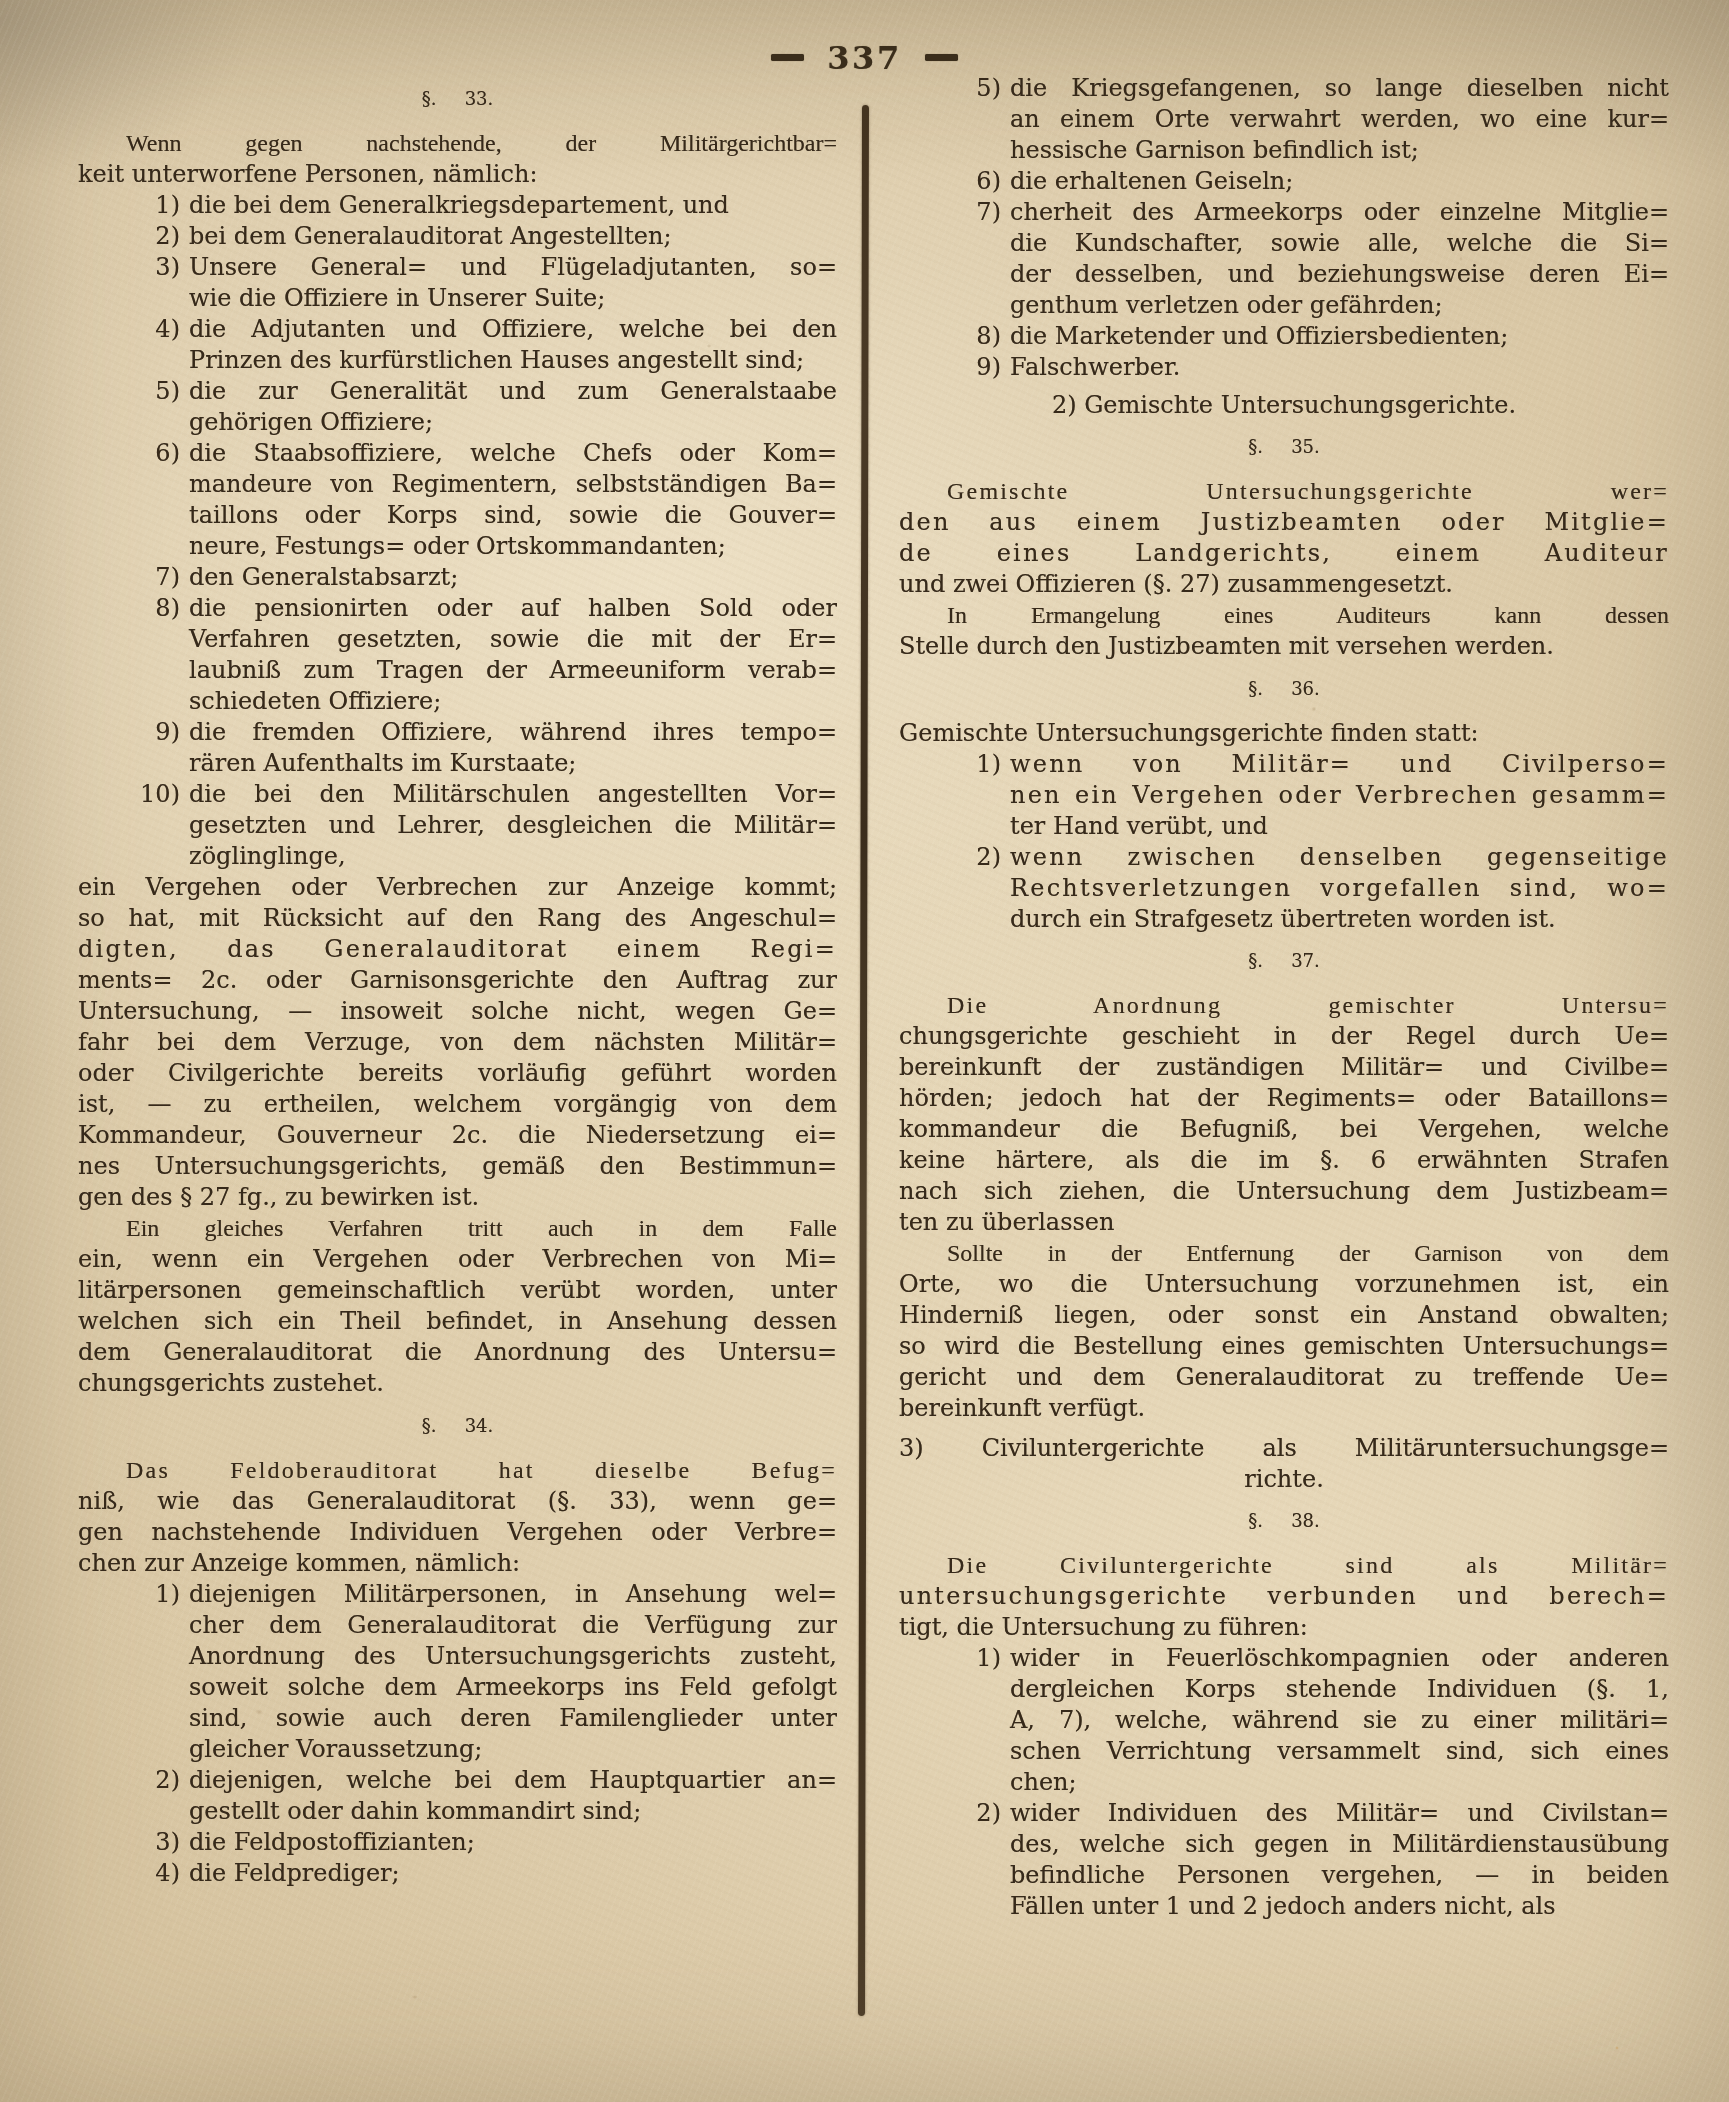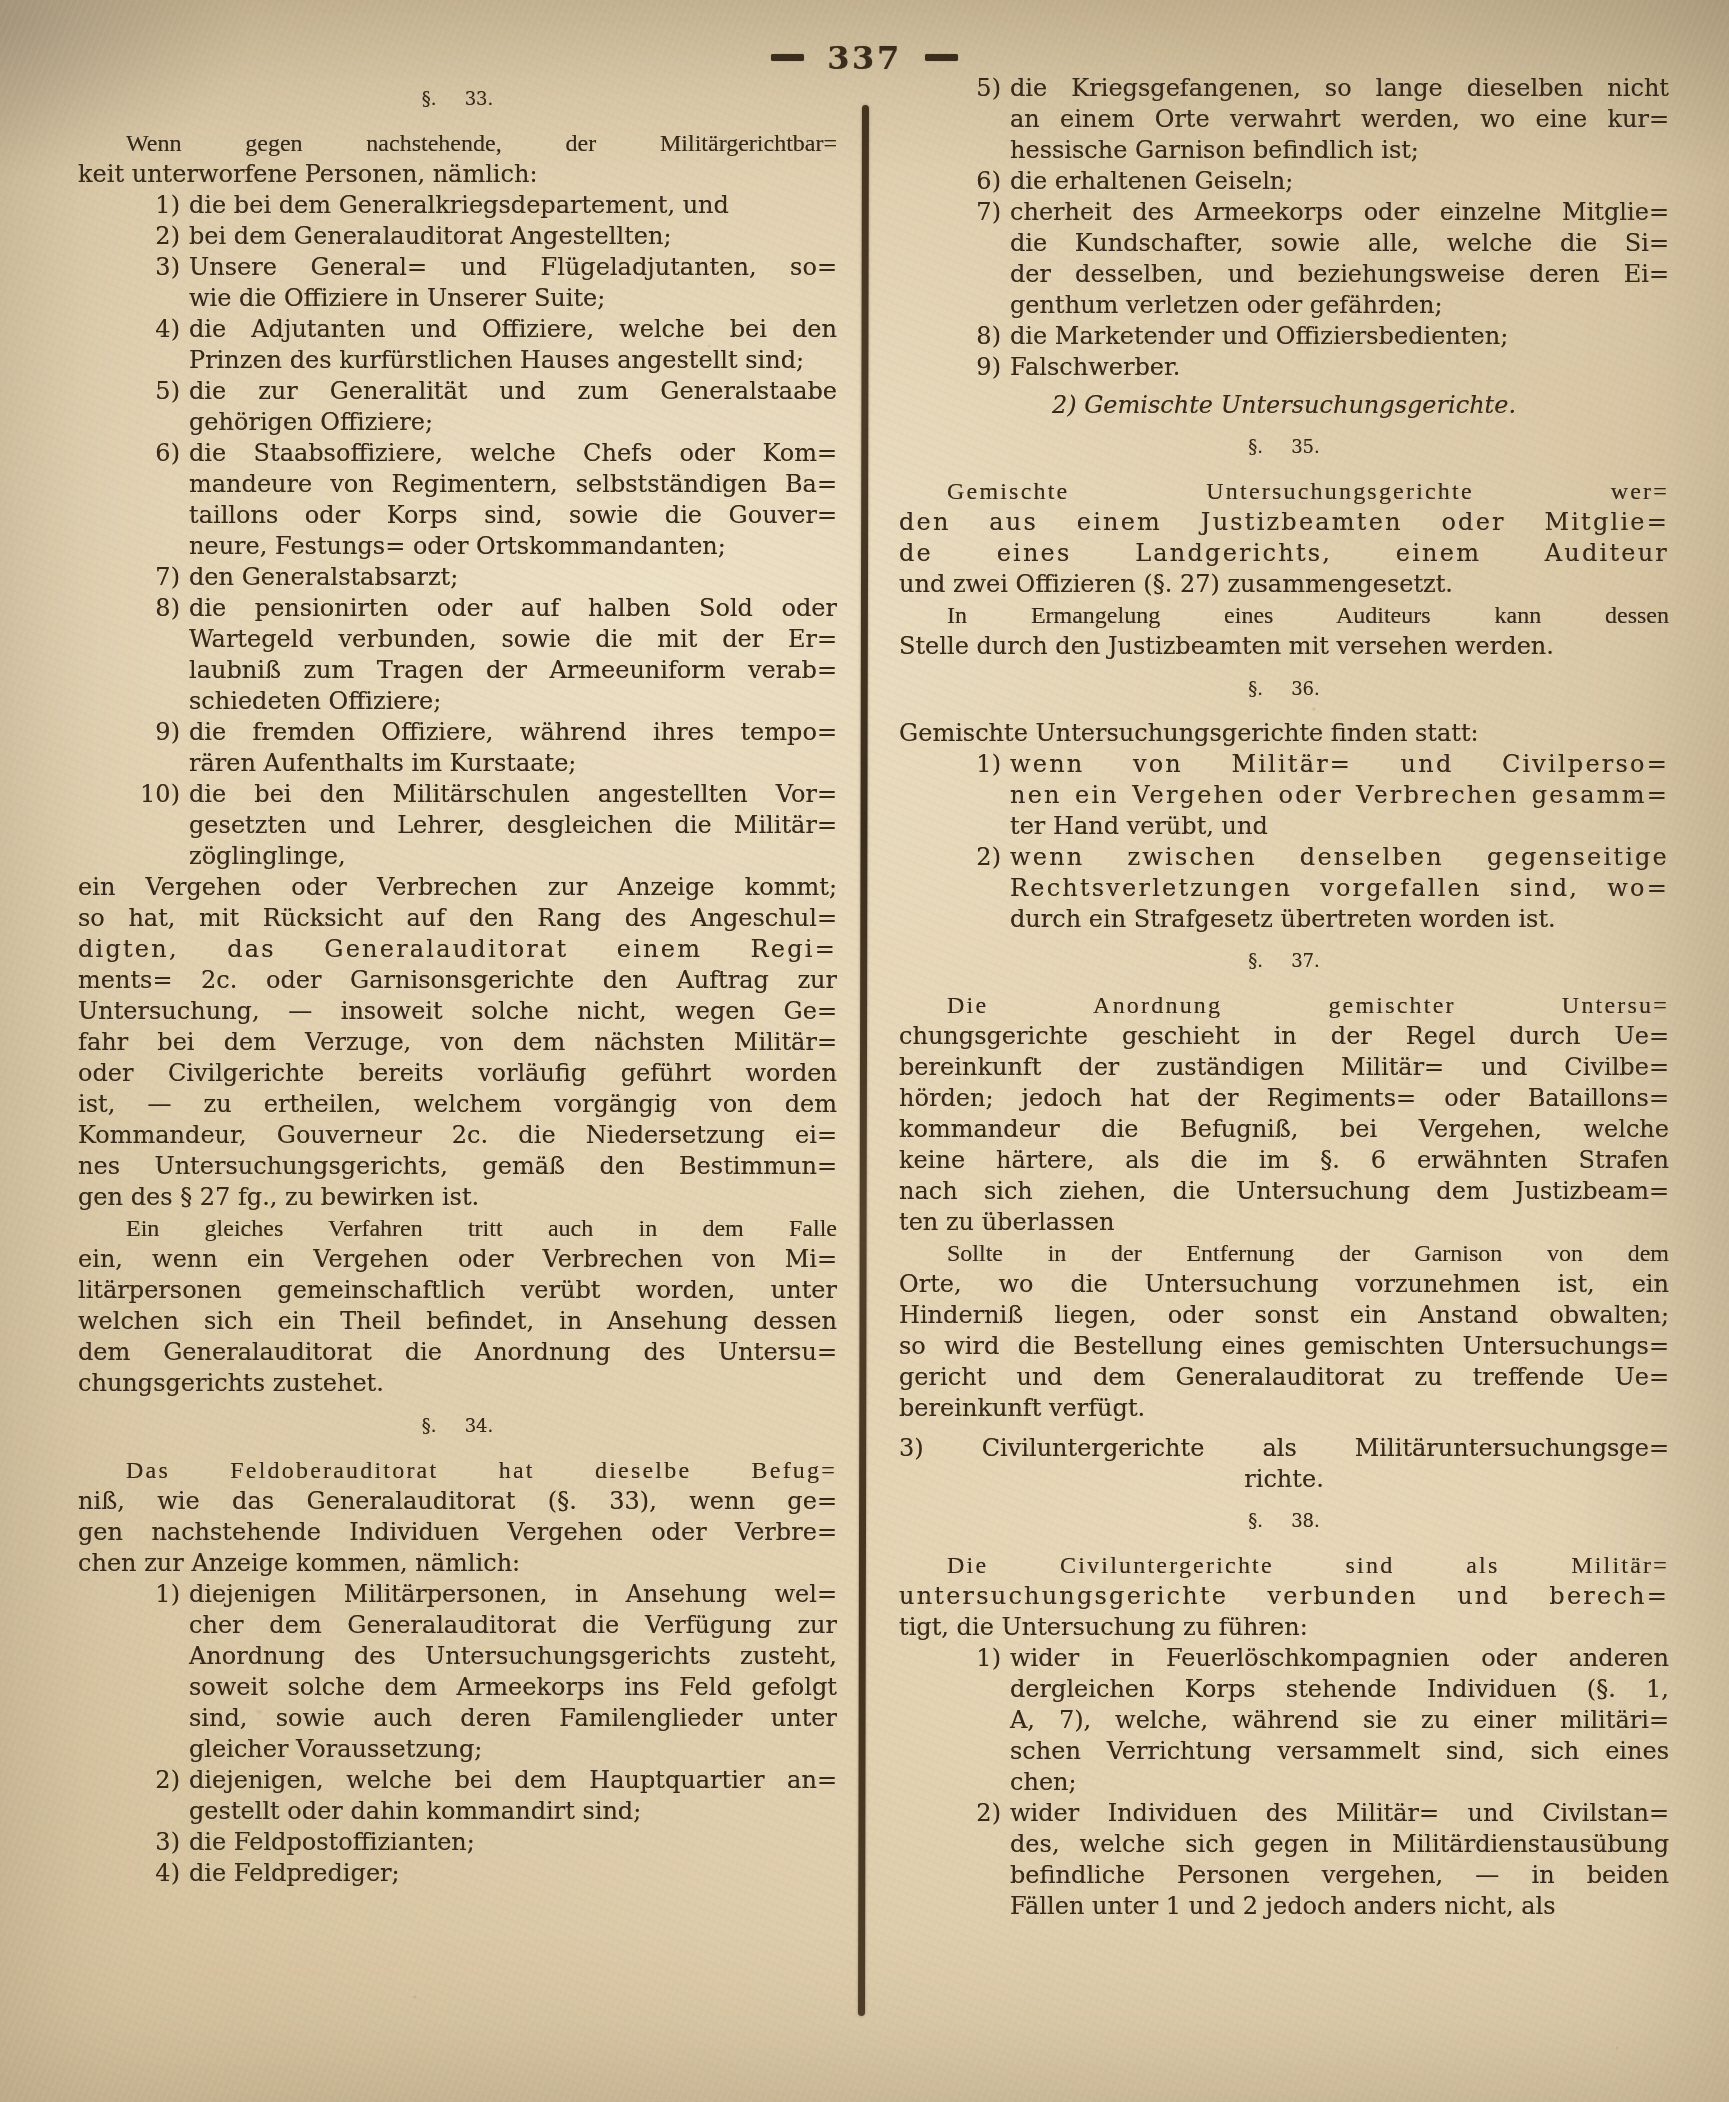--- a/index.html
+++ b/index.html
@@ -51,21 +51,21 @@
     transform:rotate(0.12deg);
     box-shadow:0 0 2.6px rgba(70,55,35,.45);
   }
   .col{
     position:absolute;top:73px;font-size:24px;line-height:31px;color:#36291a;
     text-shadow:0 0 0.6px rgba(54,41,26,.5);
   }
   .col.left{left:78px;width:759px;}
   .col.right{left:899px;width:770px;}
   .sec-h{text-align:center;font-size:18px;margin:10.4px 0 14px;word-spacing:22.5px;}
-  .sub-h{margin:7px 0 3.5px;font-style:italic;}
+  .sub-h{margin:7px 0 3.5px;}
   .sub-h2{margin:8.6px 0 3.5px;}
   .ln{min-height:31px;}
   .jst{text-align:justify;text-align-last:justify;}
   .ctr{text-align:center;text-align-last:center;}
   .sp{letter-spacing:2.2px;}
   .para{margin:0;}
   .para.ind .ln:first-child{text-indent:48px;font-family:Liberation Serif, serif;}
   .item{position:relative;padding-left:111px;}
   .item .num{position:absolute;left:26px;top:0;width:76px;text-align:right;}
 </style>
@@ -119,21 +119,21 @@
       <div class="ln jst">taillons oder Korps sind, sowie die Gouver=</div>
       <div class="ln">neure, Festungs= oder Ortskommandanten;</div>
     </div>
     <div class="item">
       <span class="num">7)</span>
       <div class="ln">den Generalstabsarzt;</div>
     </div>
     <div class="item">
       <span class="num">8)</span>
       <div class="ln jst">die pensionirten oder auf halben Sold oder</div>
-      <div class="ln jst">Wartegeld verbunden, sowie die mit der Er=</div>
+      <div class="ln jst">Verfahren gesetzten, sowie die mit der Er=</div>
       <div class="ln jst">laubniß zum Tragen der Armeeuniform verab=</div>
       <div class="ln">schiedeten Offiziere;</div>
     </div>
     <div class="item">
       <span class="num">9)</span>
       <div class="ln jst">die fremden Offiziere, während ihres tempo=</div>
       <div class="ln">rären Aufenthalts im Kurstaate;</div>
     </div>
     <div class="item">
       <span class="num">10)</span>

